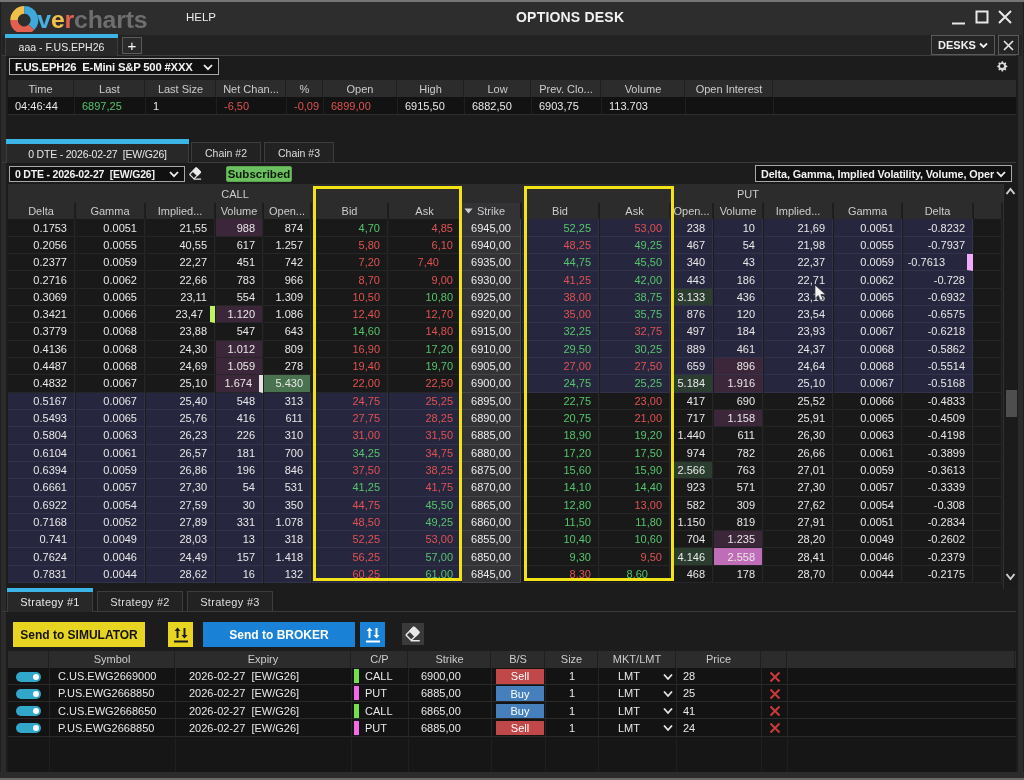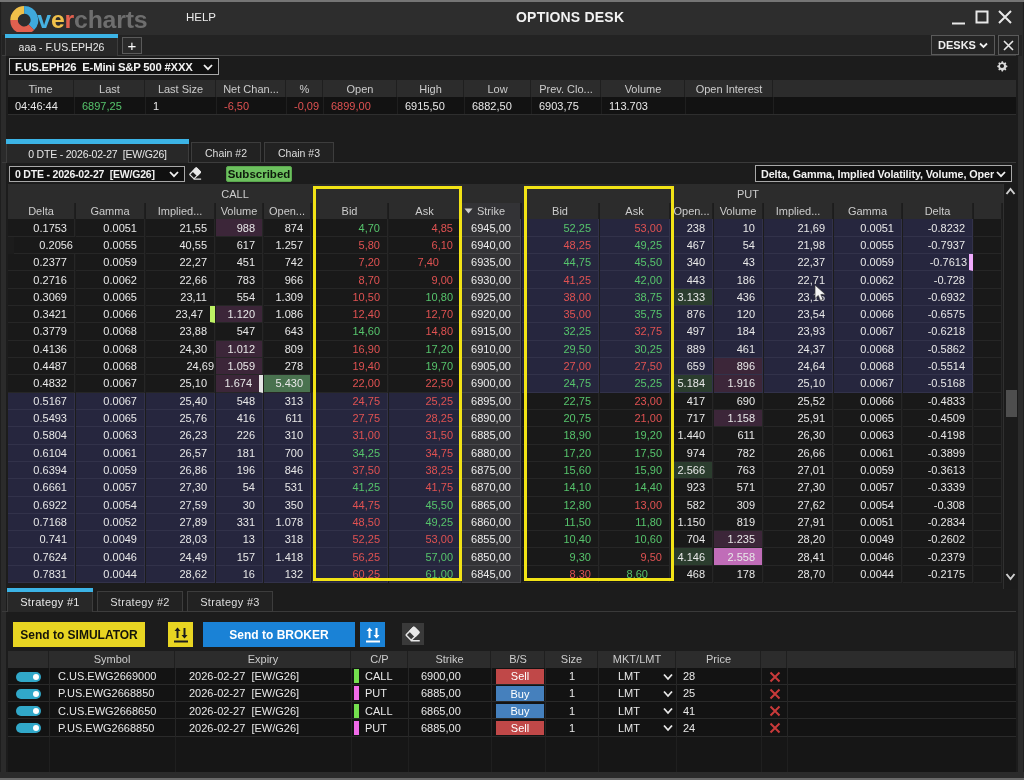--- a/index.html
+++ b/index.html
@@ -137,21 +137,21 @@
 <div class="cell rt" style="left:389px;top:219.40px;width:72px;height:17.32px;background:#191919;color:#e05252;padding-right:7px;border-right:1px solid #262626;border-bottom:1px solid #262626;">4,85</div>
 <div class="cell ct" style="left:462px;top:219.40px;width:59px;height:17.32px;background:#333336;color:#ededed;border-right:1px solid #454548;border-bottom:1px solid #454548;">6945,00</div>
 <div class="cell rt" style="left:522px;top:219.40px;width:77px;height:17.32px;background:#26263e;color:#56c46c;padding-right:7px;border-right:1px solid #32324a;border-bottom:1px solid #32324a;">52,25</div>
 <div class="cell rt" style="left:600px;top:219.40px;width:70px;height:17.32px;background:#26263e;color:#e05252;padding-right:7px;border-right:1px solid #32324a;border-bottom:1px solid #32324a;">53,00</div>
 <div class="cell rt" style="left:671px;top:219.40px;width:42px;height:17.32px;background:#26263e;color:#e8e8e8;padding-right:7px;border-right:1px solid #32324a;border-bottom:1px solid #32324a;">238</div>
 <div class="cell rt" style="left:714px;top:219.40px;width:49px;height:17.32px;background:#26263e;color:#e8e8e8;padding-right:7px;border-right:1px solid #32324a;border-bottom:1px solid #32324a;">10</div>
 <div class="cell rt" style="left:764px;top:219.40px;width:69px;height:17.32px;background:#26263e;color:#e8e8e8;padding-right:7px;border-right:1px solid #32324a;border-bottom:1px solid #32324a;">21,69</div>
 <div class="cell rt" style="left:834px;top:219.40px;width:68px;height:17.32px;background:#26263e;color:#e8e8e8;padding-right:7px;border-right:1px solid #32324a;border-bottom:1px solid #32324a;">0.0051</div>
 <div class="cell rt" style="left:903px;top:219.40px;width:70px;height:17.32px;background:#26263e;color:#e8e8e8;padding-right:7px;border-right:1px solid #32324a;border-bottom:1px solid #32324a;">-0.8232</div>
 <div class="cell rt" style="left:974px;top:219.40px;width:28px;height:17.32px;background:#191919;color:#e8e8e8;padding-right:7px;border-right:1px solid #262626;border-bottom:1px solid #262626;"></div>
-<div class="cell rt" style="left:14px;top:236.72px;width:67px;height:17.32px;background:#191919;color:#e8e8e8;padding-right:7px;border-right:1px solid #262626;border-bottom:1px solid #262626;">0.2056</div>
+<div class="cell rt" style="left:8px;top:236.72px;width:67px;height:17.32px;background:#191919;color:#e8e8e8;padding-right:7px;border-right:1px solid #262626;border-bottom:1px solid #262626;">0.2056</div>
 <div class="cell rt" style="left:76px;top:236.72px;width:69px;height:17.32px;background:#191919;color:#e8e8e8;padding-right:7px;border-right:1px solid #262626;border-bottom:1px solid #262626;">0.0055</div>
 <div class="cell rt" style="left:146px;top:236.72px;width:69px;height:17.32px;background:#191919;color:#e8e8e8;padding-right:7px;border-right:1px solid #262626;border-bottom:1px solid #262626;">40,55</div>
 <div class="cell rt" style="left:216px;top:236.72px;width:47px;height:17.32px;background:#191919;color:#e8e8e8;padding-right:7px;border-right:1px solid #262626;border-bottom:1px solid #262626;">617</div>
 <div class="cell rt" style="left:264px;top:236.72px;width:47px;height:17.32px;background:#191919;color:#e8e8e8;padding-right:7px;border-right:1px solid #262626;border-bottom:1px solid #262626;">1.257</div>
 <div class="cell rt" style="left:312px;top:236.72px;width:76px;height:17.32px;background:#191919;color:#e05252;padding-right:7px;border-right:1px solid #262626;border-bottom:1px solid #262626;">5,80</div>
 <div class="cell rt" style="left:389px;top:236.72px;width:72px;height:17.32px;background:#191919;color:#e05252;padding-right:7px;border-right:1px solid #262626;border-bottom:1px solid #262626;">6,10</div>
 <div class="cell ct" style="left:462px;top:236.72px;width:59px;height:17.32px;background:#333336;color:#ededed;border-right:1px solid #454548;border-bottom:1px solid #454548;">6940,00</div>
 <div class="cell rt" style="left:522px;top:236.72px;width:77px;height:17.32px;background:#26263e;color:#e05252;padding-right:7px;border-right:1px solid #32324a;border-bottom:1px solid #32324a;">48,25</div>
 <div class="cell rt" style="left:600px;top:236.72px;width:70px;height:17.32px;background:#26263e;color:#56c46c;padding-right:7px;border-right:1px solid #32324a;border-bottom:1px solid #32324a;">49,25</div>
 <div class="cell rt" style="left:671px;top:236.72px;width:42px;height:17.32px;background:#26263e;color:#e8e8e8;padding-right:7px;border-right:1px solid #32324a;border-bottom:1px solid #32324a;">467</div>
@@ -167,21 +167,21 @@
 <div class="cell rt" style="left:264px;top:254.04px;width:47px;height:17.32px;background:#191919;color:#e8e8e8;padding-right:7px;border-right:1px solid #262626;border-bottom:1px solid #262626;">742</div>
 <div class="cell rt" style="left:312px;top:254.04px;width:76px;height:17.32px;background:#191919;color:#e05252;padding-right:7px;border-right:1px solid #262626;border-bottom:1px solid #262626;">7,20</div>
 <div class="cell rt" style="left:389px;top:254.04px;width:72px;height:17.32px;background:#191919;color:#e05252;padding-right:21px;border-right:1px solid #262626;border-bottom:1px solid #262626;">7,40</div>
 <div class="cell ct" style="left:462px;top:254.04px;width:59px;height:17.32px;background:#333336;color:#ededed;border-right:1px solid #454548;border-bottom:1px solid #454548;">6935,00</div>
 <div class="cell rt" style="left:522px;top:254.04px;width:77px;height:17.32px;background:#26263e;color:#56c46c;padding-right:7px;border-right:1px solid #32324a;border-bottom:1px solid #32324a;">44,75</div>
 <div class="cell rt" style="left:600px;top:254.04px;width:70px;height:17.32px;background:#26263e;color:#56c46c;padding-right:7px;border-right:1px solid #32324a;border-bottom:1px solid #32324a;">45,50</div>
 <div class="cell rt" style="left:671px;top:254.04px;width:42px;height:17.32px;background:#26263e;color:#e8e8e8;padding-right:7px;border-right:1px solid #32324a;border-bottom:1px solid #32324a;">340</div>
 <div class="cell rt" style="left:714px;top:254.04px;width:49px;height:17.32px;background:#26263e;color:#e8e8e8;padding-right:7px;border-right:1px solid #32324a;border-bottom:1px solid #32324a;">43</div>
 <div class="cell rt" style="left:764px;top:254.04px;width:69px;height:17.32px;background:#26263e;color:#e8e8e8;padding-right:7px;border-right:1px solid #32324a;border-bottom:1px solid #32324a;">22,37</div>
 <div class="cell rt" style="left:834px;top:254.04px;width:68px;height:17.32px;background:#26263e;color:#e8e8e8;padding-right:7px;border-right:1px solid #32324a;border-bottom:1px solid #32324a;">0.0059</div>
-<div class="cell rt" style="left:903px;top:254.04px;width:70px;height:17.32px;background:#26263e;color:#e8e8e8;padding-right:2px;border-right:4px solid #f0abfc;border-bottom:1px solid #32324a;">-0.7613</div>
+<div class="cell rt" style="left:903px;top:254.04px;width:70px;height:17.32px;background:#26263e;color:#e8e8e8;padding-right:22px;border-right:6px solid #f0abfc;border-bottom:1px solid #32324a;">-0.7613</div>
 <div class="cell rt" style="left:974px;top:254.04px;width:28px;height:17.32px;background:#191919;color:#e8e8e8;padding-right:7px;border-right:1px solid #262626;border-bottom:1px solid #262626;"></div>
 <div class="cell rt" style="left:8px;top:271.36px;width:67px;height:17.32px;background:#191919;color:#e8e8e8;padding-right:7px;border-right:1px solid #262626;border-bottom:1px solid #262626;">0.2716</div>
 <div class="cell rt" style="left:76px;top:271.36px;width:69px;height:17.32px;background:#191919;color:#e8e8e8;padding-right:7px;border-right:1px solid #262626;border-bottom:1px solid #262626;">0.0062</div>
 <div class="cell rt" style="left:146px;top:271.36px;width:69px;height:17.32px;background:#191919;color:#e8e8e8;padding-right:7px;border-right:1px solid #262626;border-bottom:1px solid #262626;">22,66</div>
 <div class="cell rt" style="left:216px;top:271.36px;width:47px;height:17.32px;background:#191919;color:#e8e8e8;padding-right:7px;border-right:1px solid #262626;border-bottom:1px solid #262626;">783</div>
 <div class="cell rt" style="left:264px;top:271.36px;width:47px;height:17.32px;background:#191919;color:#e8e8e8;padding-right:7px;border-right:1px solid #262626;border-bottom:1px solid #262626;">966</div>
 <div class="cell rt" style="left:312px;top:271.36px;width:76px;height:17.32px;background:#191919;color:#e05252;padding-right:7px;border-right:1px solid #262626;border-bottom:1px solid #262626;">8,70</div>
 <div class="cell rt" style="left:389px;top:271.36px;width:72px;height:17.32px;background:#191919;color:#e05252;padding-right:7px;border-right:1px solid #262626;border-bottom:1px solid #262626;">9,00</div>
 <div class="cell ct" style="left:462px;top:271.36px;width:59px;height:17.32px;background:#333336;color:#ededed;border-right:1px solid #454548;border-bottom:1px solid #454548;">6930,00</div>
 <div class="cell rt" style="left:522px;top:271.36px;width:77px;height:17.32px;background:#26263e;color:#e05252;padding-right:7px;border-right:1px solid #32324a;border-bottom:1px solid #32324a;">41,25</div>
@@ -251,21 +251,21 @@
 <div class="cell rt" style="left:522px;top:340.64px;width:77px;height:17.32px;background:#26263e;color:#56c46c;padding-right:7px;border-right:1px solid #32324a;border-bottom:1px solid #32324a;">29,50</div>
 <div class="cell rt" style="left:600px;top:340.64px;width:70px;height:17.32px;background:#26263e;color:#56c46c;padding-right:7px;border-right:1px solid #32324a;border-bottom:1px solid #32324a;">30,25</div>
 <div class="cell rt" style="left:671px;top:340.64px;width:42px;height:17.32px;background:#26263e;color:#e8e8e8;padding-right:7px;border-right:1px solid #32324a;border-bottom:1px solid #32324a;">889</div>
 <div class="cell rt" style="left:714px;top:340.64px;width:49px;height:17.32px;background:#26263e;color:#e8e8e8;padding-right:7px;border-right:1px solid #32324a;border-bottom:1px solid #32324a;">461</div>
 <div class="cell rt" style="left:764px;top:340.64px;width:69px;height:17.32px;background:#26263e;color:#e8e8e8;padding-right:7px;border-right:1px solid #32324a;border-bottom:1px solid #32324a;">24,37</div>
 <div class="cell rt" style="left:834px;top:340.64px;width:68px;height:17.32px;background:#26263e;color:#e8e8e8;padding-right:7px;border-right:1px solid #32324a;border-bottom:1px solid #32324a;">0.0068</div>
 <div class="cell rt" style="left:903px;top:340.64px;width:70px;height:17.32px;background:#26263e;color:#e8e8e8;padding-right:7px;border-right:1px solid #32324a;border-bottom:1px solid #32324a;">-0.5862</div>
 <div class="cell rt" style="left:974px;top:340.64px;width:28px;height:17.32px;background:#191919;color:#e8e8e8;padding-right:7px;border-right:1px solid #262626;border-bottom:1px solid #262626;"></div>
 <div class="cell rt" style="left:8px;top:357.96px;width:67px;height:17.32px;background:#191919;color:#e8e8e8;padding-right:7px;border-right:1px solid #262626;border-bottom:1px solid #262626;">0.4487</div>
 <div class="cell rt" style="left:76px;top:357.96px;width:69px;height:17.32px;background:#191919;color:#e8e8e8;padding-right:7px;border-right:1px solid #262626;border-bottom:1px solid #262626;">0.0068</div>
-<div class="cell rt" style="left:146px;top:357.96px;width:69px;height:17.32px;background:#191919;color:#e8e8e8;border-right:1px solid #262626;border-bottom:1px solid #262626;">24,69</div>
+<div class="cell rt" style="left:146px;top:357.96px;width:69px;height:17.32px;background:#191919;color:#e8e8e8;padding-right:7px;border-right:1px solid #262626;border-bottom:1px solid #262626;">24,69</div>
 <div class="cell rt" style="left:216px;top:357.96px;width:47px;height:17.32px;background:#3c2639;color:#e8e8e8;padding-right:7px;border-right:1px solid #262626;border-bottom:1px solid #262626;">1.059</div>
 <div class="cell rt" style="left:264px;top:357.96px;width:47px;height:17.32px;background:#191919;color:#e8e8e8;padding-right:7px;border-right:1px solid #262626;border-bottom:1px solid #262626;">278</div>
 <div class="cell rt" style="left:312px;top:357.96px;width:76px;height:17.32px;background:#191919;color:#e05252;padding-right:7px;border-right:1px solid #262626;border-bottom:1px solid #262626;">19,40</div>
 <div class="cell rt" style="left:389px;top:357.96px;width:72px;height:17.32px;background:#191919;color:#56c46c;padding-right:7px;border-right:1px solid #262626;border-bottom:1px solid #262626;">19,70</div>
 <div class="cell ct" style="left:462px;top:357.96px;width:59px;height:17.32px;background:#333336;color:#ededed;border-right:1px solid #454548;border-bottom:1px solid #454548;">6905,00</div>
 <div class="cell rt" style="left:522px;top:357.96px;width:77px;height:17.32px;background:#26263e;color:#e05252;padding-right:7px;border-right:1px solid #32324a;border-bottom:1px solid #32324a;">27,00</div>
 <div class="cell rt" style="left:600px;top:357.96px;width:70px;height:17.32px;background:#26263e;color:#e05252;padding-right:7px;border-right:1px solid #32324a;border-bottom:1px solid #32324a;">27,50</div>
 <div class="cell rt" style="left:671px;top:357.96px;width:42px;height:17.32px;background:#26263e;color:#e8e8e8;padding-right:7px;border-right:1px solid #32324a;border-bottom:1px solid #32324a;">659</div>
 <div class="cell rt" style="left:714px;top:357.96px;width:49px;height:17.32px;background:#3c2639;color:#e8e8e8;padding-right:7px;border-right:1px solid #32324a;border-bottom:1px solid #32324a;">896</div>
 <div class="cell rt" style="left:764px;top:357.96px;width:69px;height:17.32px;background:#26263e;color:#e8e8e8;padding-right:7px;border-right:1px solid #32324a;border-bottom:1px solid #32324a;">24,64</div>

